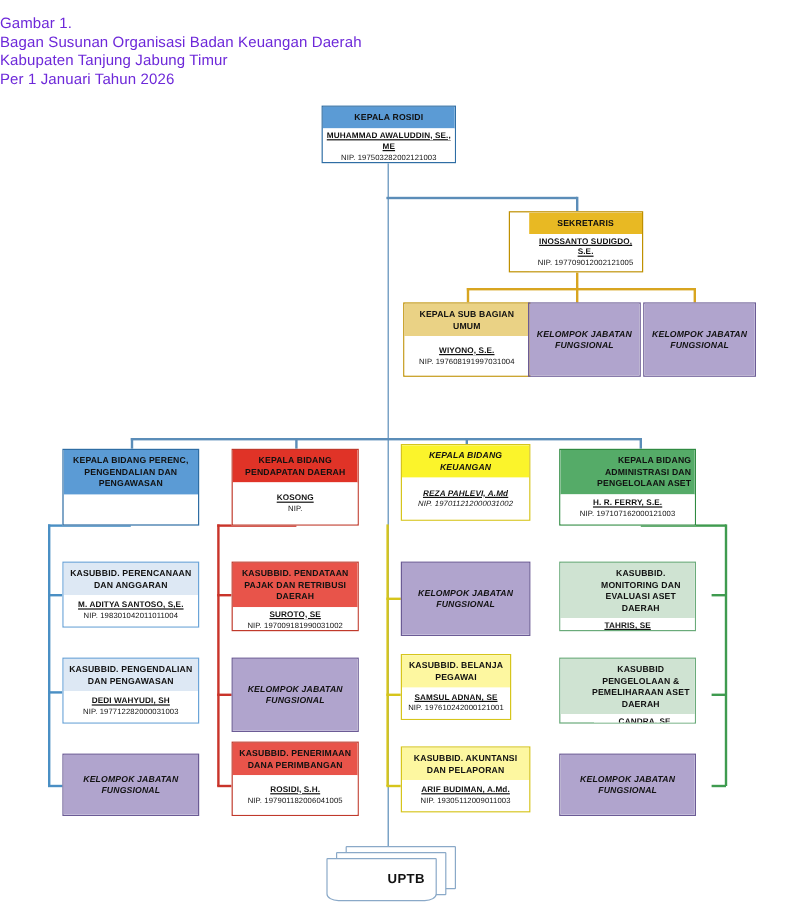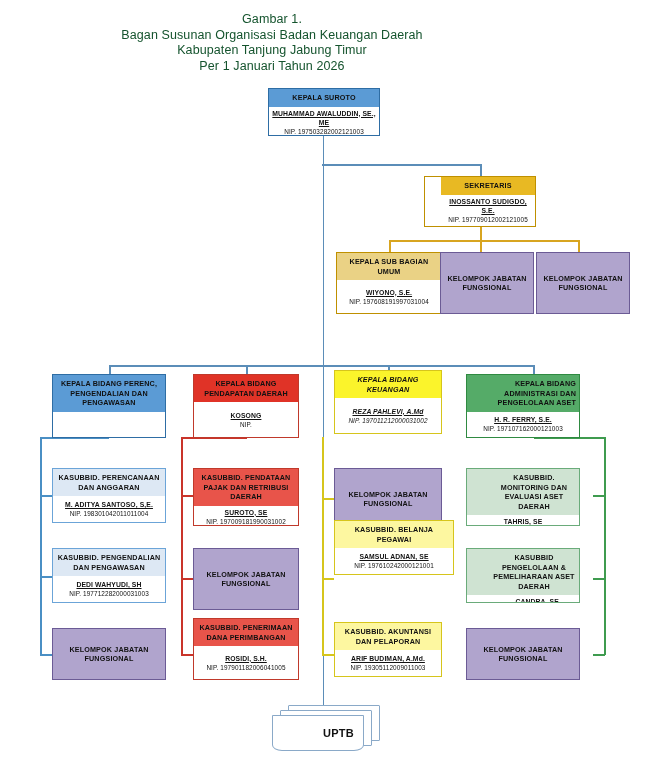--- a/index.html
+++ b/index.html
@@ -14,22 +14,22 @@
     height: 764px;
     background: #ffffff;
     overflow: hidden;
   }
 
   
   #title {
     position: absolute;
     left: 0; top: 12px;
     width: 544px;
-    text-align: center;
-    color: #14532d;
+    text-align: left;
+    color: #6d28d9;
   }
   #title div {
     font-size: 12.5px;
     line-height: 15.5px;
     letter-spacing: .1px;
   }
 
   
   .ln { position: absolute; background: #5b8db8; }
   .ln.v { width: 1.6px; }
@@ -86,21 +86,21 @@
   .box.solid { border-width: 1.2px; }
   .box.solid .head { flex: 1 1 auto; }
 
   
   .c-blue   { border-color: #2e6da4; }
   .c-blue   .head { background: #5b9bd5; }
   .c-gold   { border-color: #bf9000; padding-left: 16px; }
   .c-gold   .head { background: #e8b923; }
   .c-gold2  { border-color: #bf9000; }
   .c-gold2  .head { background: #ead285; }
-  .c-purple { border-color: #6b5b95; }
+  .c-purple { border-color: #6b5b95; font-style: italic; }
   .c-purple .head { background: #b0a4cd; }
   .c-lblue  { border-color: #6ba4d8; }
   .c-lblue  .head { background: #dde8f4; }
   .c-red    { border-color: #c0392b; }
   .c-red    .head { background: #e03327; }
   .c-red2   { border-color: #c0392b; }
   .c-red2   .head { background: #e8544a; }
   .c-yellow { border-color: #d6c51c; }
   .c-yellow .head { background: #fbf42b; }
   .c-yellow2{ border-color: #d6c51c; }
@@ -174,21 +174,21 @@
   <div class="ln h yel2" style="left:322px; top:578px; width:12px;"></div>
   <div class="ln h yel2" style="left:322px; top:654px; width:12px;"></div>
 
   <div class="ln v green" style="left:604px; top:437px; height:218px;"></div>
   <div class="ln h green" style="left:534px; top:437px; width:71px;"></div>
   <div class="ln h green" style="left:593px; top:495px; width:12px;"></div>
   <div class="ln h green" style="left:593px; top:578px; width:12px;"></div>
   <div class="ln h green" style="left:593px; top:654px; width:12px;"></div>
 
   <div class="box c-blue" style="left:268px; top:88px; width:112px; height:48px;">
-    <div class="head">KEPALA SUROTO</div>
+    <div class="head">KEPALA ROSIDI</div>
     <div class="body">
       <div class="nm">MUHAMMAD AWALUDDIN, SE., ME</div>
       <div class="nip">NIP. 197503282002121003</div>
     </div>
   </div>
 
   <div class="box c-gold" style="left:424px; top:176px; width:112px; height:51px;">
     <div class="head">SEKRETARIS</div>
     <div class="body">
       <div class="nm">INOSSANTO SUDIGDO, S.E.</div>
@@ -281,21 +281,21 @@
     <div class="body">
       <div class="nm">ROSIDI, S.H.</div>
       <div class="nip">NIP. 197901182006041005</div>
     </div>
   </div>
 
   <div class="box solid c-purple" style="left:334px; top:468px; width:108px; height:62px;">
     <div class="head">KELOMPOK JABATAN FUNGSIONAL</div>
   </div>
 
-  <div class="box c-yellow2" style="left:334px; top:520px; width:120px; height:55px;">
+  <div class="box c-yellow2" style="left:334px; top:545px; width:92px; height:55px;">
     <div class="head">KASUBBID. BELANJA PEGAWAI</div>
     <div class="body">
       <div class="nm">SAMSUL ADNAN, SE</div>
       <div class="nip">NIP. 197610242000121001</div>
     </div>
   </div>
 
   <div class="box c-yellow2" style="left:334px; top:622px; width:108px; height:55px;">
     <div class="head">KASUBBID. AKUNTANSI DAN PELAPORAN</div>
     <div class="body">

